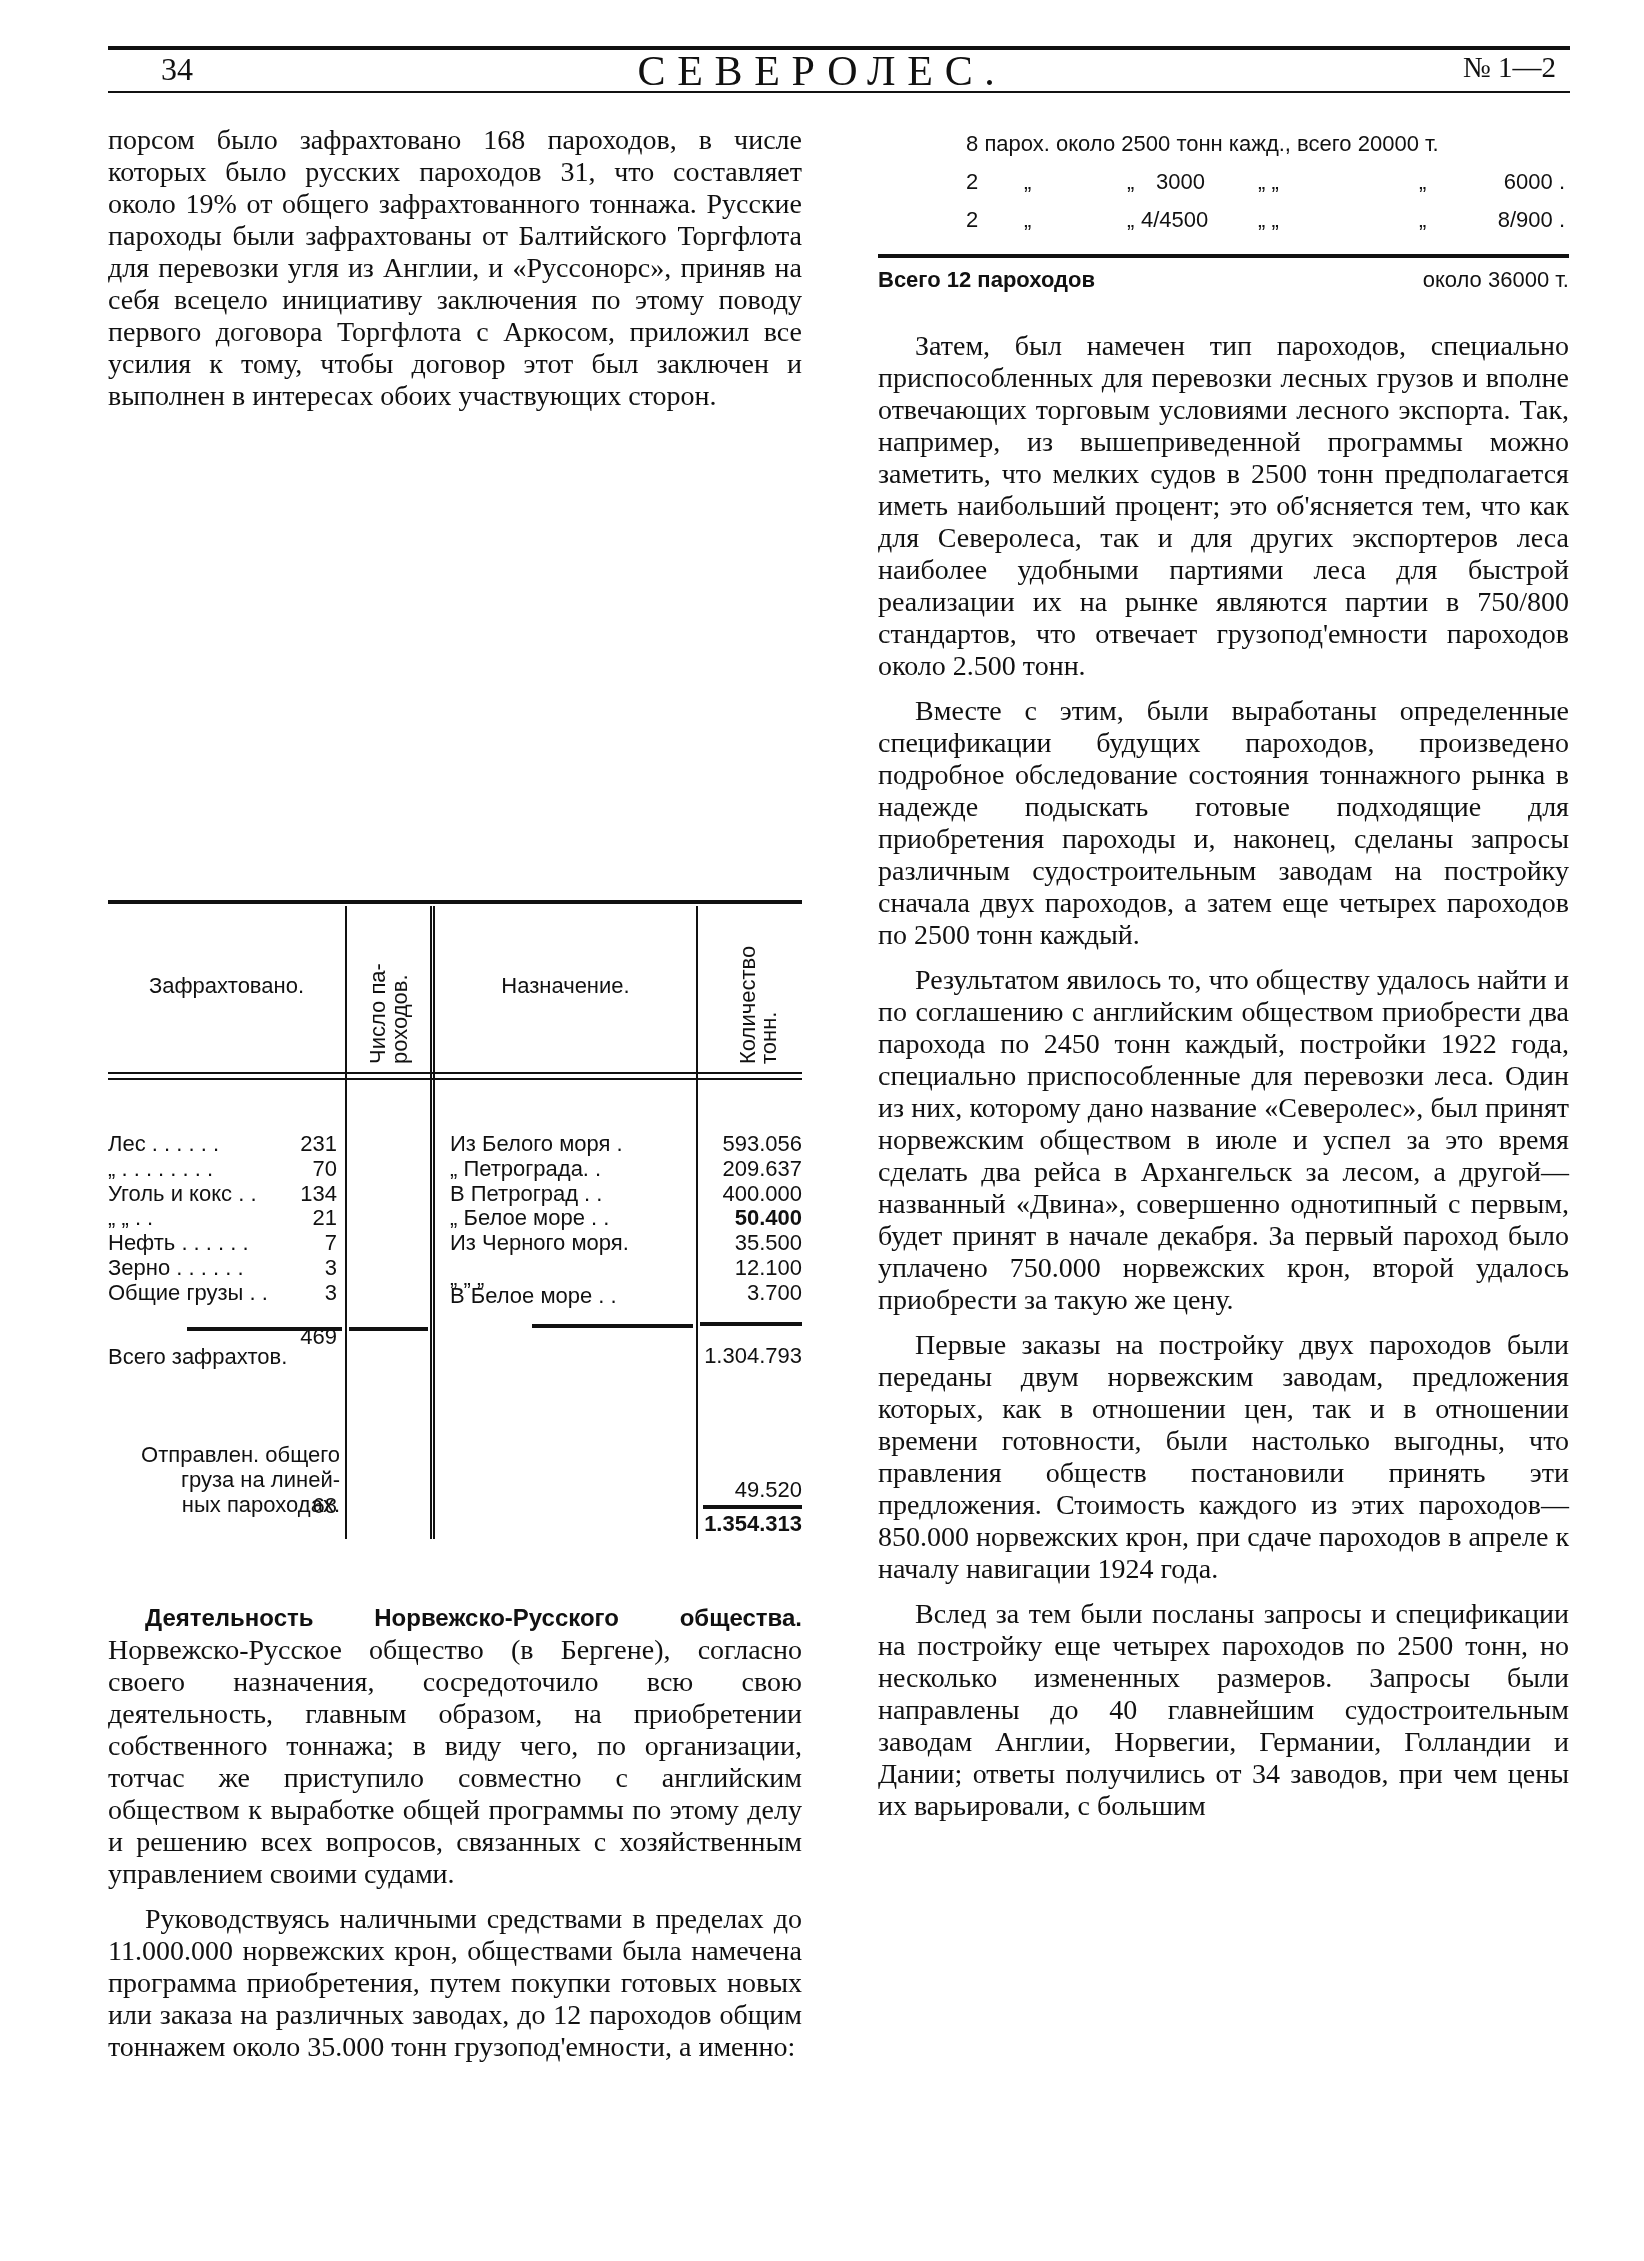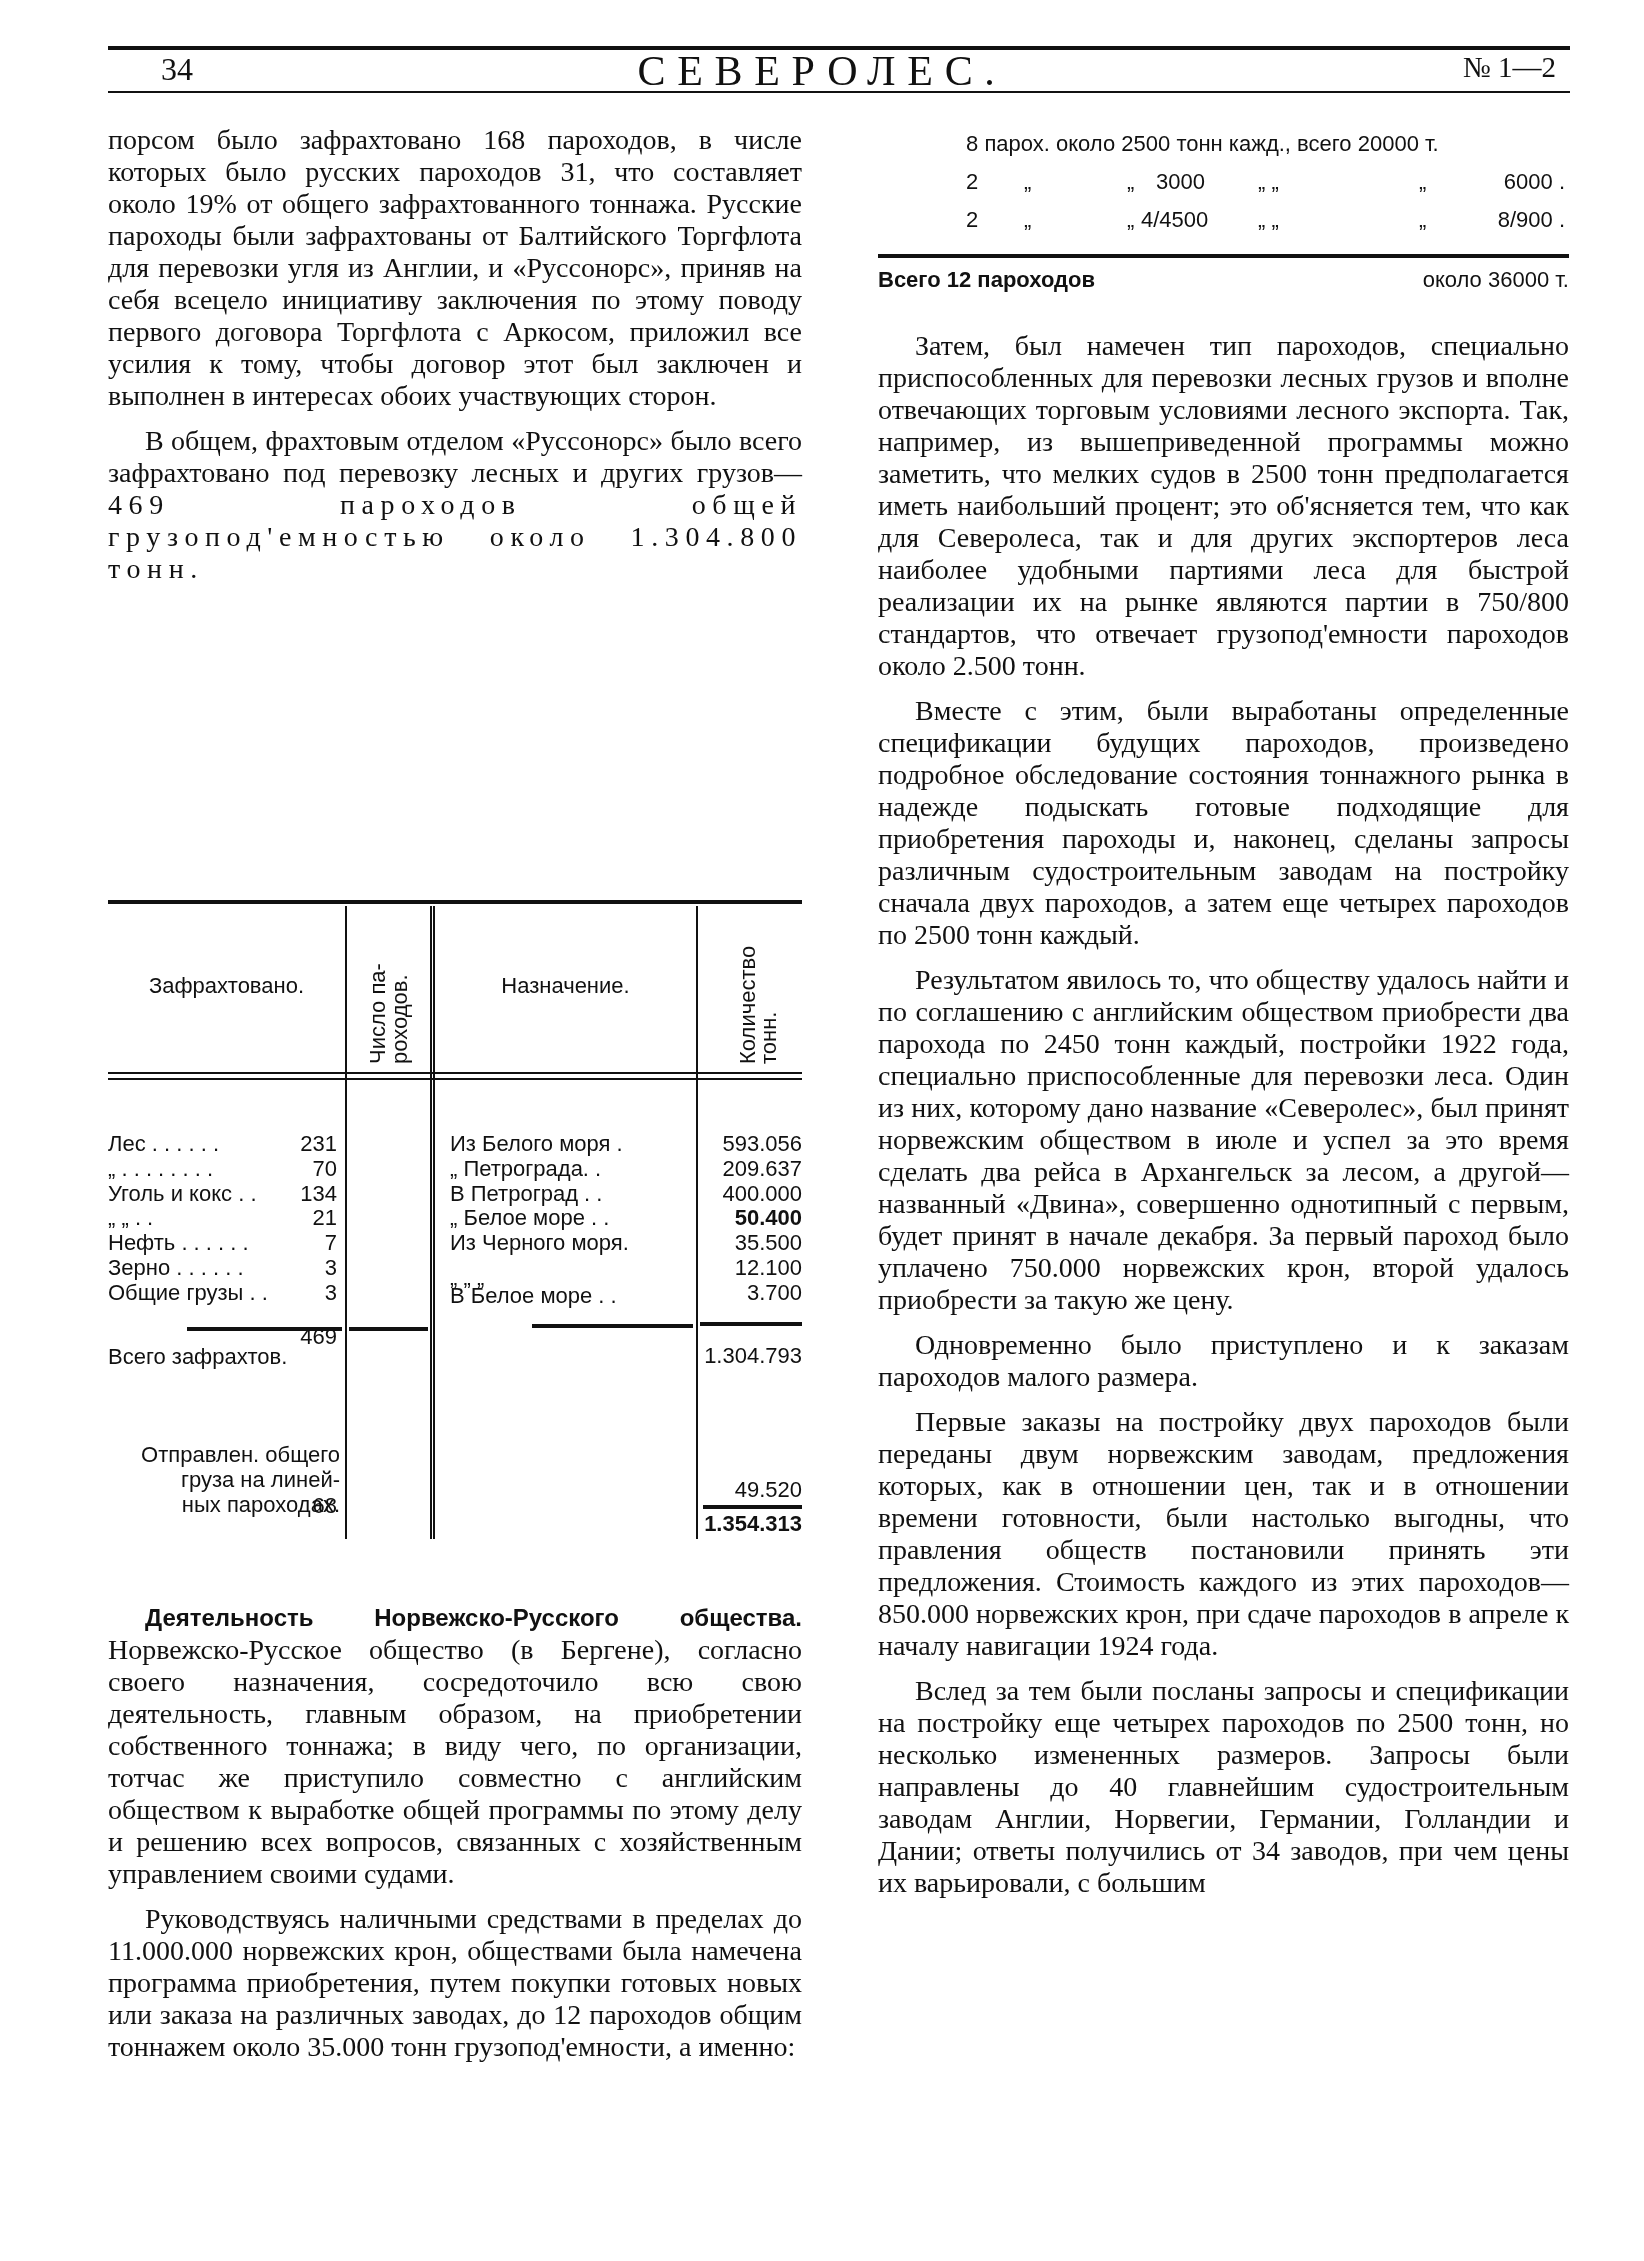--- a/index.html
+++ b/index.html
@@ -42,21 +42,20 @@
 <body>
 
 <div class="rule-top"></div>
 <div class="page-num">34</div>
 <div class="journal">СЕВЕРОЛЕС.</div>
 <div class="issue">№ 1—2</div>
 <div class="rule-head"></div>
 
 <div class="col col-left">
   <p>порсом было зафрахтовано 168 пароходов, в числе которых было русских пароходов 31, что составляет около 19% от общего зафрахтованного тоннажа. Русские пароходы были зафрахтованы от Балтийского Торгфлота для перевозки угля из Англии, и «Руссонорс», приняв на себя всецело инициативу заключения по этому поводу первого договора Торгфлота с Аркосом, приложил все усилия к тому, чтобы договор этот был заключен и выполнен в интересах обоих участвующих сторон.</p>
-  <p class="ind"><span>В общем, фрахтовым отделом «Руссонорс» было всего зафрахтовано под перевозку лесных и других грузов—</span><span class="spaced">469 пароходов общей грузопод'емностью около 1.304.800 тонн.</span></p>
 </div>
 
 <div class="tbl">
   <div class="tline" style="top:0;height:3.7px;"></div>
   <div class="tline" style="top:172px;height:1.5px;"></div>
   <div class="tline" style="top:178px;height:1.5px;"></div>
 
   <div class="vline" style="left:237px;top:5.8px;height:633px;"></div>
   <div class="vline" style="left:322px;top:5.8px;height:633px;"></div>
   <div class="vline" style="left:325px;top:5.8px;height:633px;"></div>
@@ -169,17 +168,16 @@
   </div>
   <div class="bar"></div>
   <div class="row" style="left:0;top:143px;font-weight:bold;">Всего 12 пароходов</div>
   <div class="row" style="right:0;top:143px;">около 36000 т.</div>
 </div>
 
 <div class="col col-right" style="top:330px;">
   <p class="ind">Затем, был намечен тип пароходов, специально приспособленных для перевозки лесных грузов и вполне отвечающих торговым условиями лесного экспорта. Так, например, из вышеприведенной программы можно заметить, что мелких судов в 2500 тонн предполагается иметь наибольший процент; это об'ясняется тем, что как для Северолеса, так и для других экспортеров леса наиболее удобными партиями леса для быстрой реализации их на рынке являются партии в 750/800 стандартов, что отвечает грузопод'емности пароходов около 2.500 тонн.</p>
   <p class="ind">Вместе с этим, были выработаны определенные спецификации будущих пароходов, произведено подробное обследование состояния тоннажного рынка в надежде подыскать готовые подходящие для приобретения пароходы и, наконец, сделаны запросы различным судостроительным заводам на постройку сначала двух пароходов, а затем еще четырех пароходов по 2500 тонн каждый.</p>
   <p class="ind">Результатом явилось то, что обществу удалось найти и по соглашению с английским обществом приобрести два парохода по 2450 тонн каждый, постройки 1922 года, специально приспособленные для перевозки леса. Один из них, которому дано название «Северолес», был принят норвежским обществом в июле и успел за это время сделать два рейса в Архангельск за лесом, а другой—названный «Двина», совершенно однотипный с первым, будет принят в начале декабря. За первый пароход было уплачено 750.000 норвежских крон, второй удалось приобрести за такую же цену.</p>
-  <p class="ind">Одновременно было приступлено и к заказам пароходов малого размера.</p>
   <p class="ind">Первые заказы на постройку двух пароходов были переданы двум норвежским заводам, предложения которых, как в отношении цен, так и в отношении времени готовности, были настолько выгодны, что правления обществ постановили принять эти предложения. Стоимость каждого из этих пароходов—850.000 норвежских крон, при сдаче пароходов в апреле к началу навигации 1924 года.</p>
   <p class="ind">Вслед за тем были посланы запросы и спецификации на постройку еще четырех пароходов по 2500 тонн, но несколько измененных размеров. Запросы были направлены до 40 главнейшим судостроительным заводам Англии, Норвегии, Германии, Голландии и Дании; ответы получились от 34 заводов, при чем цены их варьировали, с большим</p>
 </div>
 
 
 </body></html>

